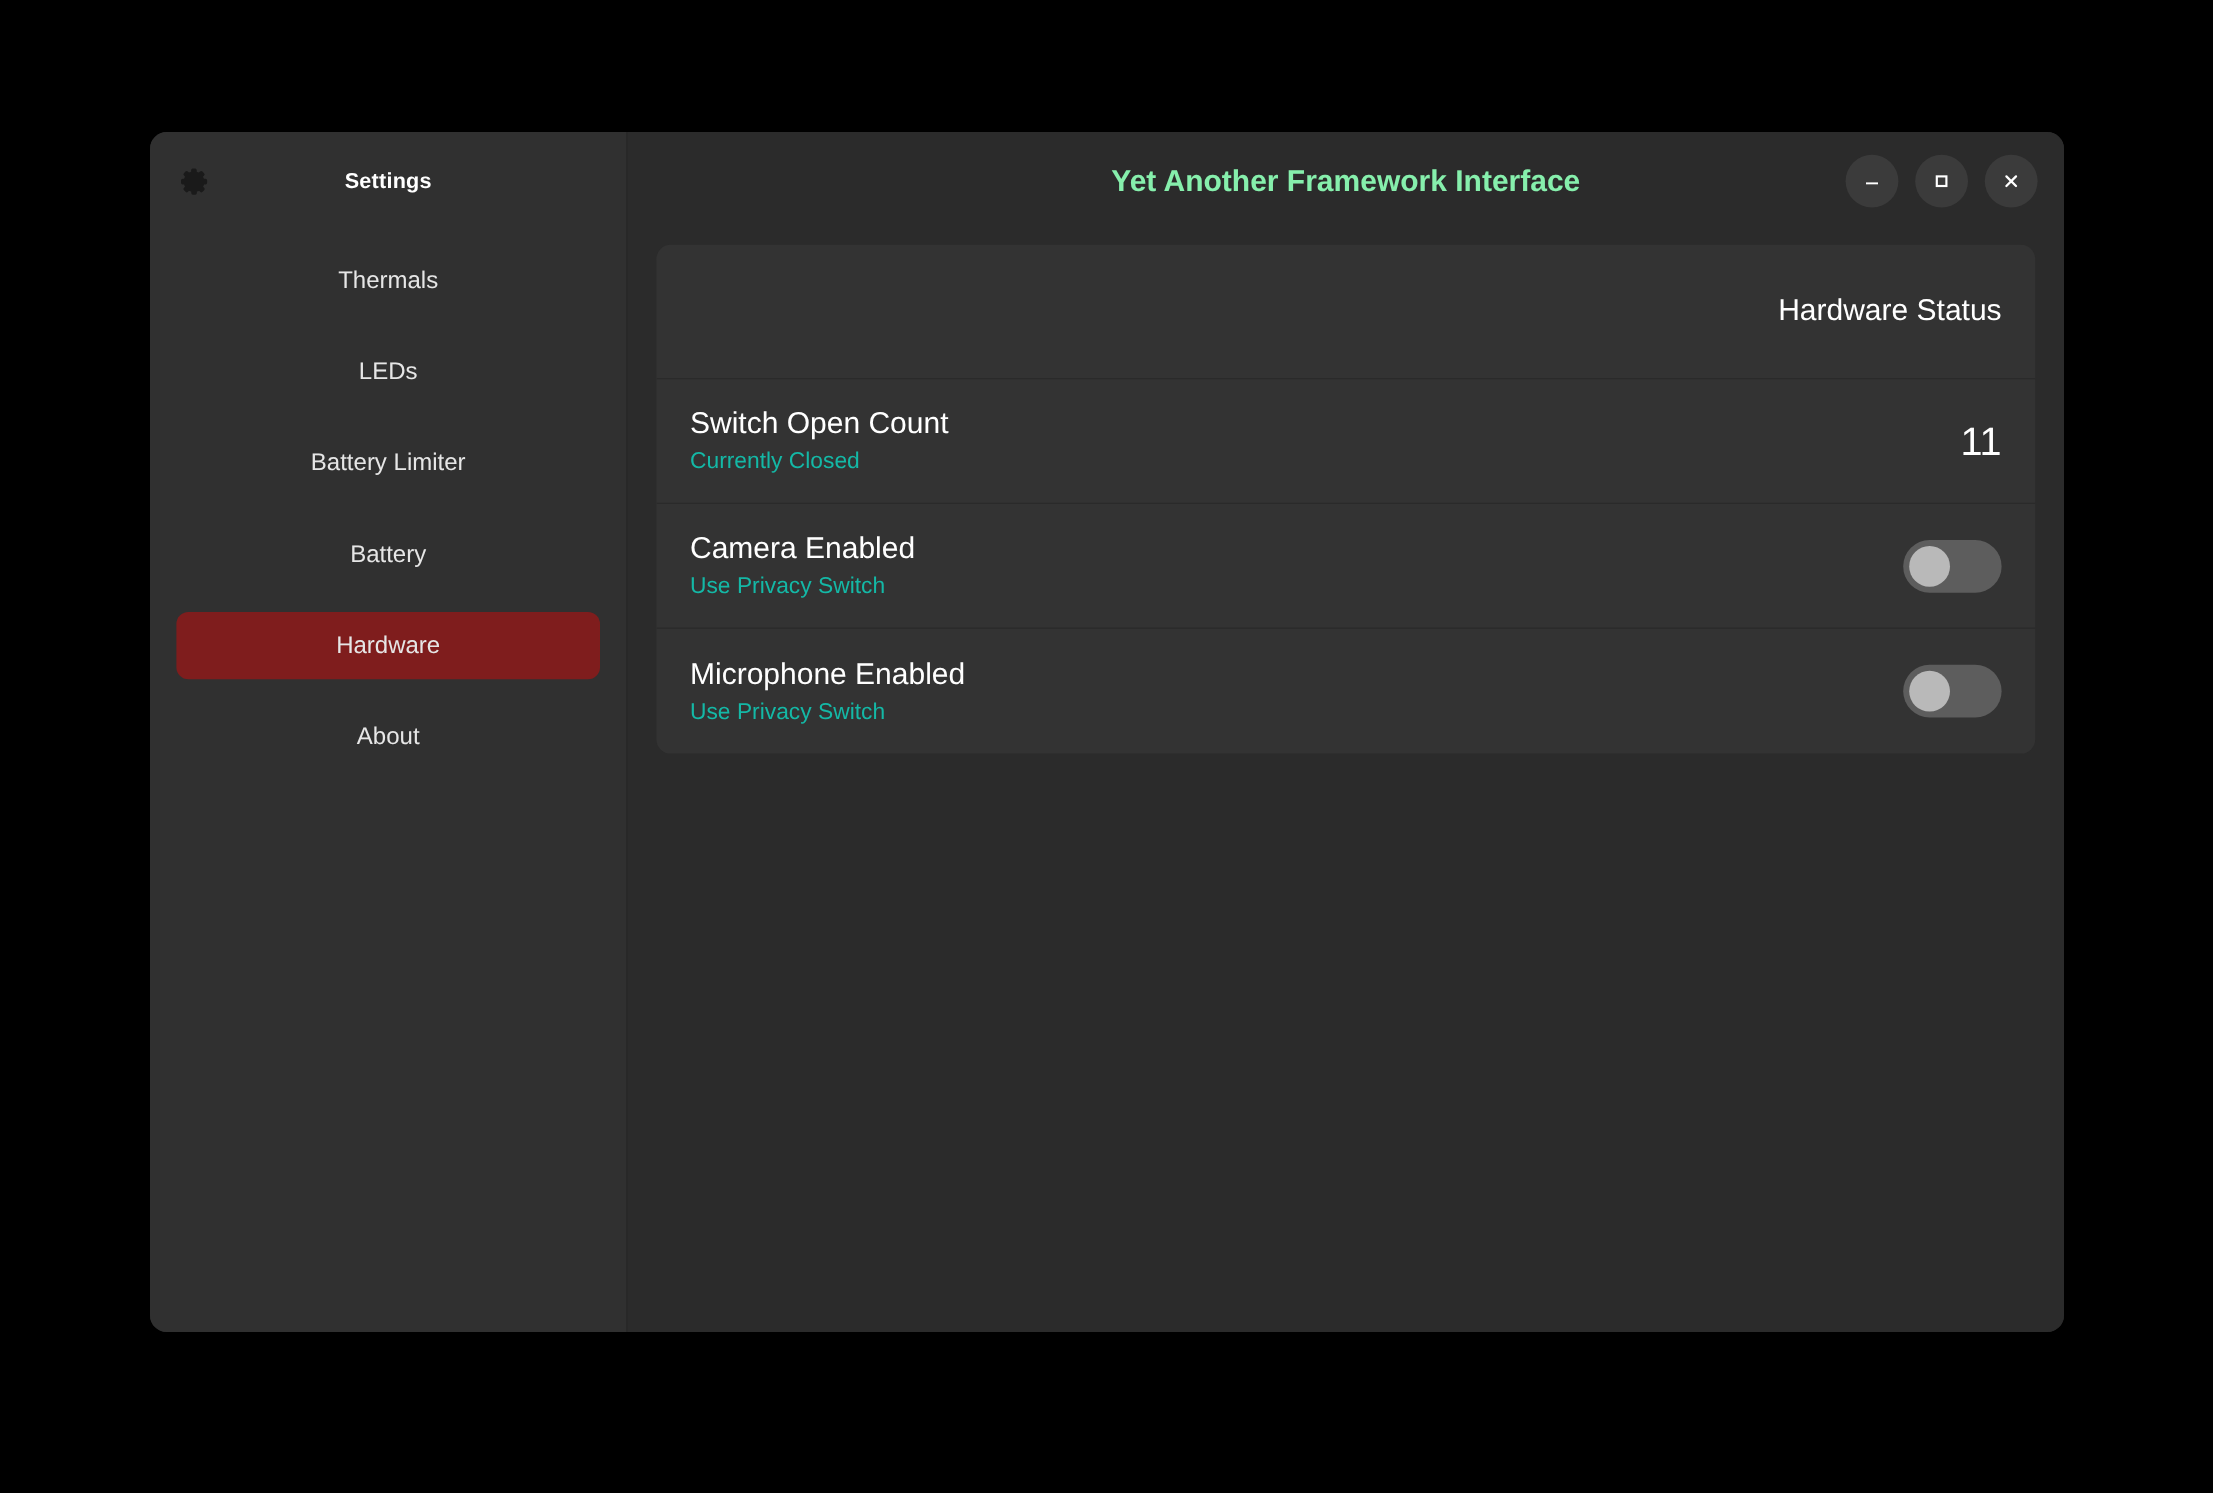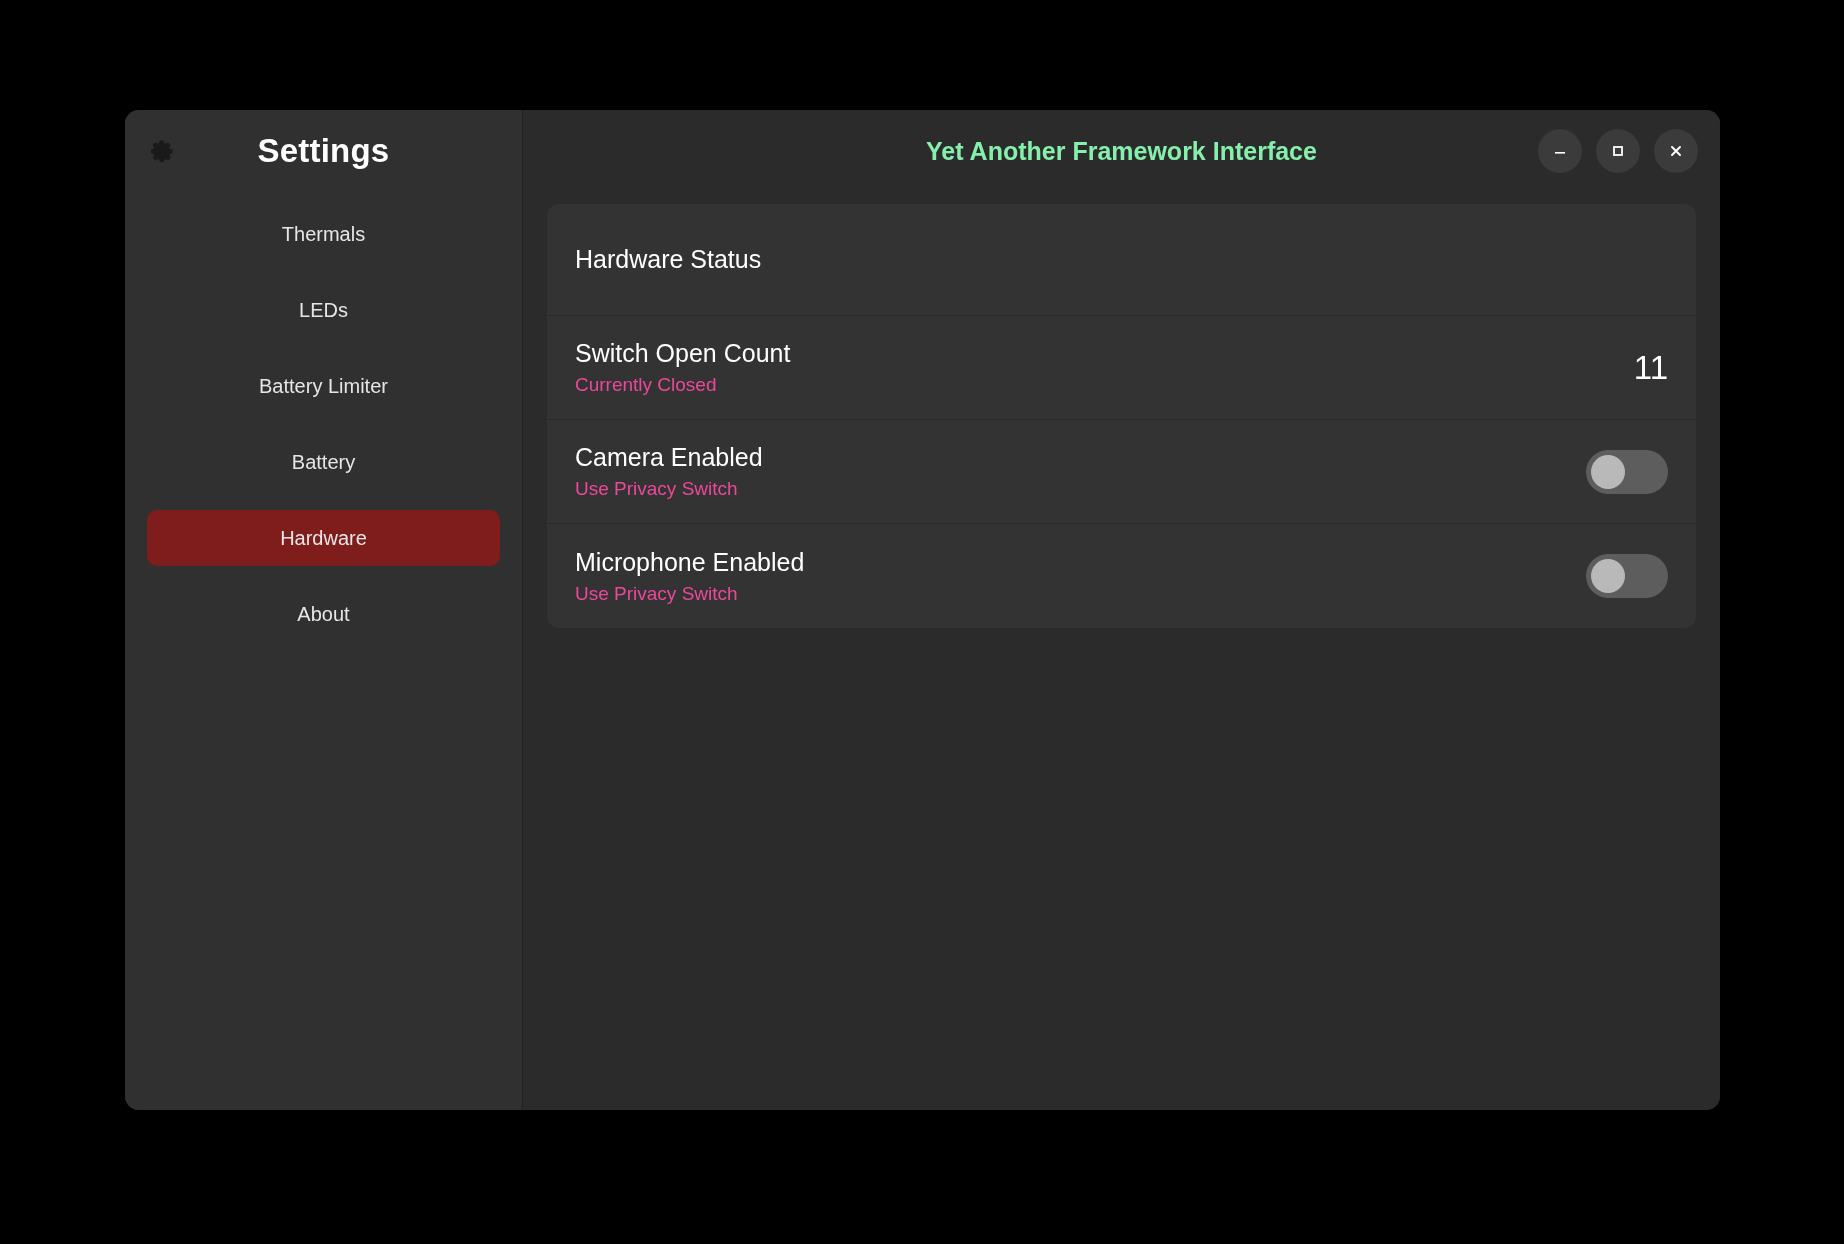--- a/index.html
+++ b/index.html
@@ -56,21 +56,21 @@
     transform: translateY(-50%);
     width: 26px;
     height: 26px;
     display: block;
   }
 
   .sidebar-title {
     width: 100%;
     text-align: center;
     color: #ffffff;
-    font-size: 33px;
+    font-size: 18px;
     font-weight: bold;
     letter-spacing: 0.2px;
   }
 
   .sidebar-nav {
     padding: 14px 22px 0 22px;
     display: flex;
     flex-direction: column;
     gap: 0px;
   }
@@ -159,38 +159,39 @@
     padding: 0 28px;
     min-height: 104px;
     border-bottom: 1px solid #2a2a2a;
     box-sizing: border-box;
   }
 
   .card-row:last-child { border-bottom: none; }
 
   .card-row.header-row {
     min-height: 112px;
+    text-align: right;
   }
 
   .row-texts {
     display: flex;
     flex-direction: column;
     justify-content: center;
     gap: 6px;
     flex: 1 1 auto;
     min-width: 0;
   }
 
   .row-title {
     color: #ffffff;
     font-size: 25px;
   }
 
   .row-sub {
-    color: #ec4899;
+    color: #14b8a6;
     font-size: 19px;
   }
 
   .row-value {
     color: #ffffff;
     font-size: 33px;
     margin-left: 20px;
     white-space: nowrap;
   }
 

